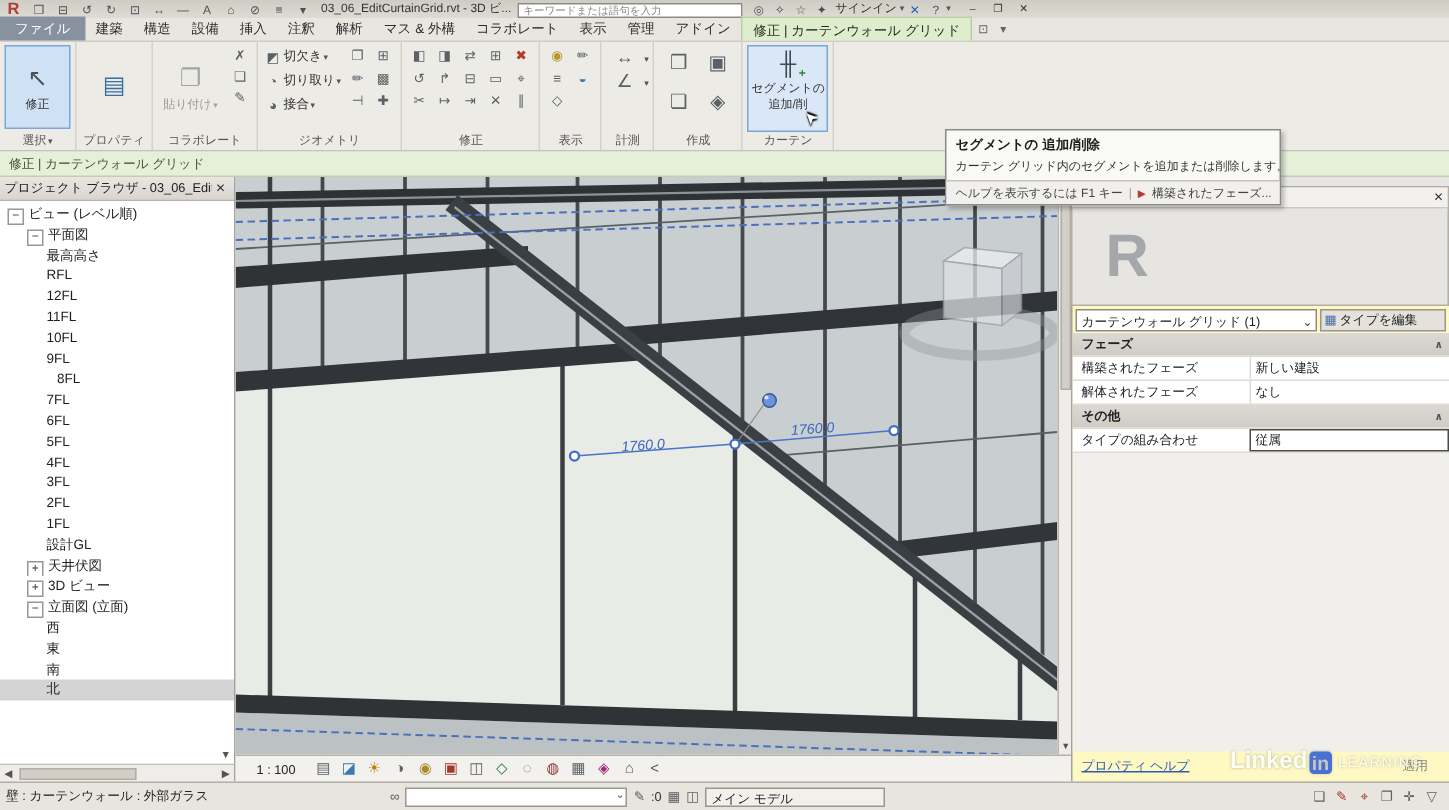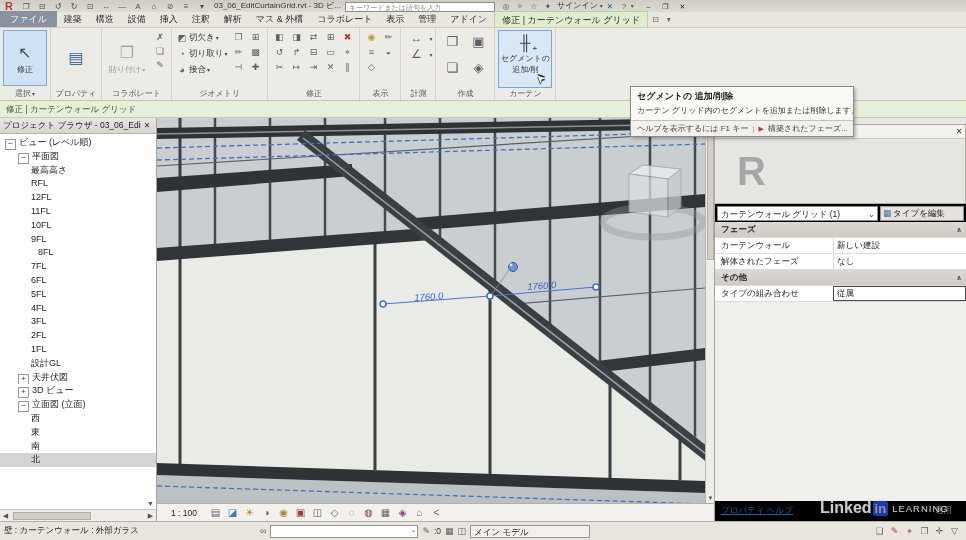--- a/index.html
+++ b/index.html
@@ -106,21 +106,21 @@
   .sbico { font-size:9px; color:#5b6167; }
   .sb-combo { width:148px; height:13px; background:#fff; border:1px solid #9a968f; position:relative; }
   .sb-combo::after { content:"⌄"; position:absolute; right:1px; top:0; font-size:7px; color:#555; }
   .sb-requests { font-size:8.5px; color:#333; }
   .sb-design { width:120px; height:13px; background:#f2f0ec; border:1px solid #9a968f; font-size:8.5px;
                line-height:12px; padding:0 3px; color:#222; white-space:nowrap; }
   .sb-right { position:absolute; right:4px; display:flex; }
   .sbi { width:15px; height:15px; font-size:9px; line-height:15px; text-align:center; color:#5b6167; }
 
   
-  .props { left:714px; top:118px; width:252px; height:403px; background:#000000; border-left:1px solid #a6a29b;
+  .props { left:714px; top:118px; width:252px; height:403px; background:#fef9c3; border-left:1px solid #a6a29b;
            display:flex; flex-direction:column; overflow:hidden; }
   .pp-preview { height:86px; background:#e7e6e4; border-bottom:1px solid #c5c1ba; }
   .pp-selrow { height:18px; display:flex; align-items:center; padding:1px 2px; gap:2px; }
   .pp-select { flex:1; height:15px; background:#fff; border:1px solid #8f8b84; font-size:8.5px; line-height:14px;
                padding:0 3px; position:relative; white-space:nowrap; overflow:hidden; }
   .pp-select::after { content:"⌄"; position:absolute; right:2px; top:1px; font-size:8px; color:#444; }
   .pp-edittype { width:84px; height:15px; background:#e5e2dd; border:1px solid #9a968f; font-size:8.5px; line-height:13px;
                  white-space:nowrap; overflow:hidden; padding:0 2px; color:#222; }
   .pp-edittype::before { content:"▦"; color:#4a6fa5; margin-right:2px; }
   .prow { height:16px; display:flex; align-items:center; border-bottom:1px solid #dedbd5; background:#fff;
@@ -526,21 +526,21 @@
     <div class="pp-edittype">タイプを編集</div>
   </div>
   <div>
 
   <div class="prow section">
         <span class="pname">フェーズ</span>
 
         <span class="sechev"></span>
       </div>
       <div class="prow">
-        <span class="pname">カーテンウォール</span>
+        <span class="pname">構築されたフェーズ</span>
         <span class="pval">新しい建設</span>
 
       </div>
       <div class="prow">
         <span class="pname">解体されたフェーズ</span>
         <span class="pval">なし</span>
 
       </div>
       <div class="prow section">
         <span class="pname">その他</span>

